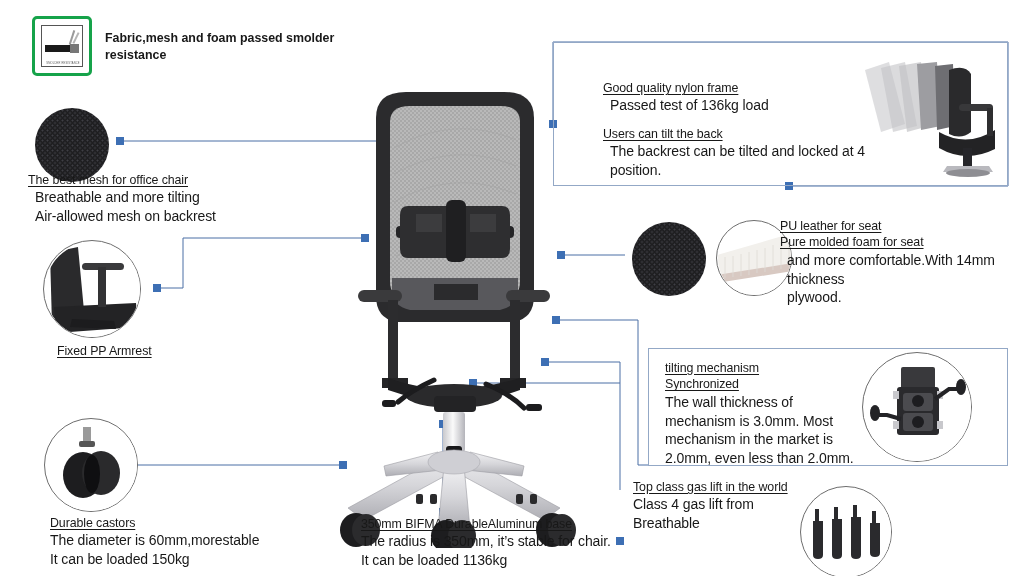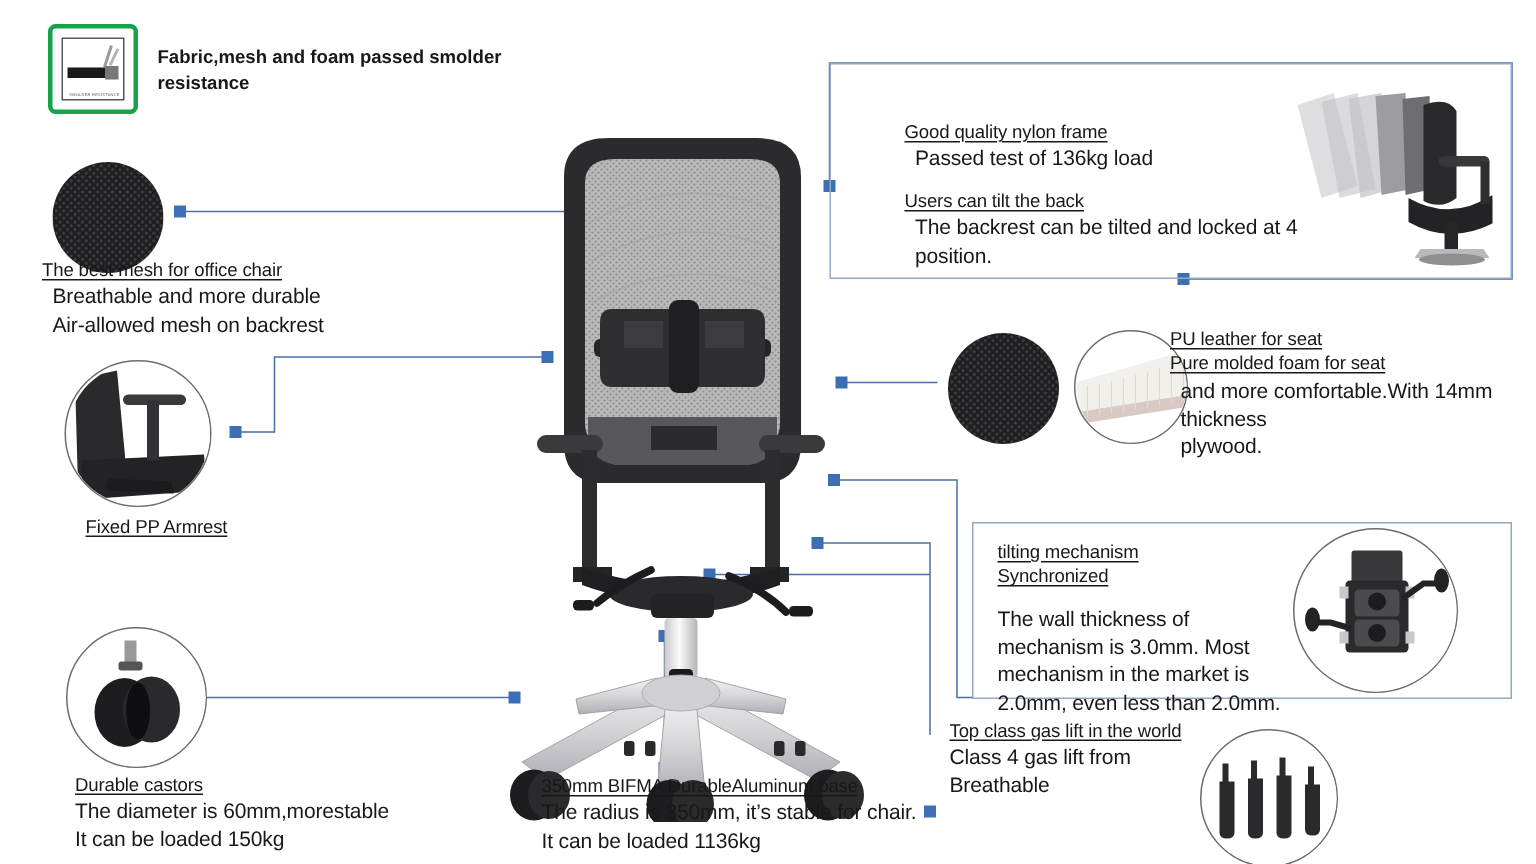--- a/index.html
+++ b/index.html
@@ -112,21 +112,21 @@
       <div id="cig-body"></div>
       <div id="cig-tip"></div>
       <div id="badge-caption">SMOLDER RESISTANCE</div>
     </div>
   </div>
   <div id="smolder-text">Fabric,mesh and foam passed smolder resistance</div>
 
   <div class="circ-img mesh-swatch" style="left:35px; top:108px; width:74px; height:74px;"></div>
   <div class="blk" style="left:28px; top:172px; width:215px;">
     <div class="hd wrap">The best mesh for office chair</div>
-    <div class="bd ind">Breathable and more durable</div>
+    <div class="bd ind">Breathable and more tilting</div>
     <div class="bd ind">Air-allowed mesh on backrest</div>
   </div>
 
   <div class="circ-img thin-circle" style="left:43px; top:240px; width:98px; height:98px;">
     <svg viewBox="0 0 98 98" width="98" height="98">
       <defs>
           <clipPath id="cA">
             <circle cx="49" cy="49" r="48"></circle>
           </clipPath>
         </defs>
@@ -329,21 +329,21 @@
     <div class="hd">Pure molded foam for seat</div>
     <div class="bd ind">and more comfortable.With 14mm thickness</div>
     <div class="bd ind">plywood.</div>
   </div>
 
   <div class="panel" style="left:648px; top:348px; width:360px; height:118px;"></div>
 
   <div class="blk" style="left:665px; top:360px; width:190px;">
     <div class="hd">tilting mechanism</div>
     <div class="hd">Synchronized</div>
-    <div class="bd" style="margin-top:10px;">The wall thickness of</div>
+    <div class="bd" style="">The wall thickness of</div>
     <div class="bd">mechanism is 3.0mm. Most</div>
     <div class="bd">mechanism in the market is</div>
     <div class="bd">2.0mm, even less than 2.0mm.</div>
   </div>
 
   <div class="circ-img thin-circle" style="left:862px; top:352px; width:110px; height:110px;">
     <svg viewBox="0 0 110 110" width="110" height="110">
       <defs>
           <clipPath id="cM">
             <circle cx="55" cy="55" r="54"></circle>

